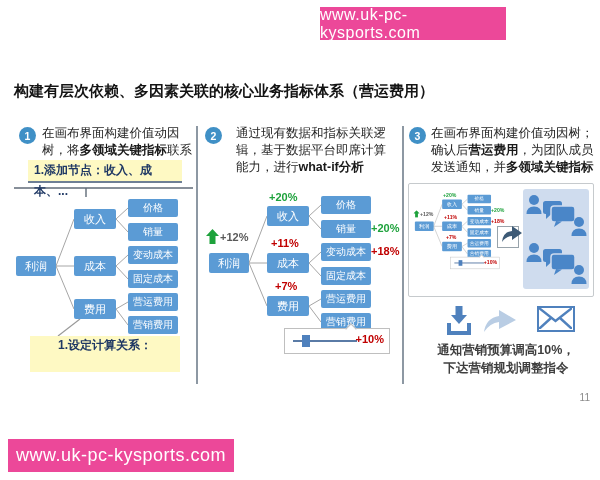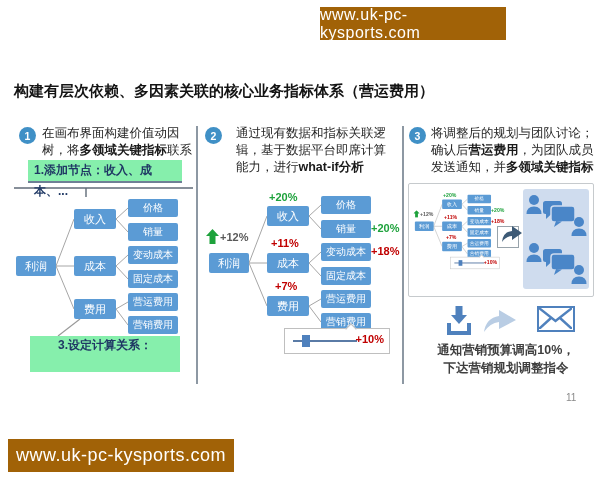--- a/index.html
+++ b/index.html
@@ -1,34 +1,34 @@
 <!DOCTYPE html>
 <html><head>
 <meta charset="utf-8">
 <style>
   html,body{margin:0;padding:0;background:#fff;}
   #canvas{position:relative;width:600px;height:480px;background:#ffffff;overflow:hidden;
           font-family:"Liberation Sans","DejaVu Sans",sans-serif;color:#1a1a1a;}
 
-  .watermark{position:absolute;background:#a16207;color:#fff;display:flex;align-items:center;justify-content:center;
+  .watermark{position:absolute;background:#ec4899;color:#fff;display:flex;align-items:center;justify-content:center;
              letter-spacing:.5px;}
   #wm-top{left:320px;top:7px;width:186px;height:33px;font-size:16px;}
   #wm-bottom{left:8px;top:439px;width:226px;height:33px;font-size:18px;}
 
   #title{position:absolute;left:14px;top:82px;font-size:15px;font-weight:bold;color:#141414;white-space:nowrap;}
 
   .divider{position:absolute;top:126px;height:258px;width:2px;background:#8d98a3;}
   #div1{left:196px;} #div2{left:402px;}
 
   .badge{position:absolute;width:17px;height:17px;border-radius:50%;background:#4090c6;color:#fff;
          font-size:10.5px;font-weight:bold;display:flex;align-items:center;justify-content:center;}
   .stepdesc{position:absolute;font-size:12.5px;line-height:17px;color:#262626;}
   .stepdesc b{font-weight:bold;color:#1a1a1a;text-align:right;}
 
-  .hl-box{position:absolute;background:#86efac;color:#1f3864;font-weight:bold;}
+  .hl-box{position:absolute;background:#fef9c3;color:#1f3864;font-weight:bold;}
   #note-add{left:28px;top:160px;width:148px;height:21px;font-size:12px;line-height:21px;padding-left:6px;
             border-bottom:2px solid #6e7f95;}
   #note-calc{left:30px;top:336px;width:150px;height:36px;font-size:12px;line-height:18px;text-align:center;}
 
   
   .tree{position:absolute;width:195px;height:145px;}
   .tree svg.lines{position:absolute;left:0;top:0;}
   .node{position:absolute;background:#5b9bd5;color:#fff;display:flex;align-items:center;justify-content:center;
         border-radius:2px;font-size:11px;white-space:nowrap;}
   .n-root{left:4px;top:63px;width:40px;height:20px;}
@@ -61,21 +61,21 @@
   #mini{position:absolute;left:4px;top:8px;width:195px;height:170px;transform:scale(0.47);transform-origin:0 0;}
   #export-icon{position:absolute;left:88px;top:42px;width:20px;height:20px;background:#fff;border:1px solid #98a3ab;}
   #export-icon svg{position:absolute;left:2px;top:-4px;overflow:visible;}
   #people-panel{position:absolute;right:4px;top:5px;width:66px;height:100px;background:#cfdcee;border-radius:3px;}
 
   #dl-icon{position:absolute;left:446px;top:306px;}
   #fwd-icon{position:absolute;left:482px;top:308px;}
   #mail-icon{position:absolute;left:537px;top:306px;width:38px;height:26px;border:2.5px solid #4f81bd;background:#fff;box-sizing:border-box;}
   #caption3{position:absolute;left:420px;top:341px;width:172px;text-align:center;font-size:12.5px;line-height:18px;
             font-weight:bold;color:#3f3f3f;}
-  #pagenum{position:absolute;left:566px;top:392px;width:24px;text-align:left;font-size:10px;color:#8a8a8a;}
+  #pagenum{position:absolute;left:566px;top:392px;width:24px;text-align:right;font-size:10px;color:#8a8a8a;}
 
   
   #connectors{position:absolute;left:0;top:0;pointer-events:none;}
 </style>
 </head>
 <body>
 
 <div id="canvas">
 
   <div class="watermark" id="wm-top">www.uk-pc-kysports.com</div>
@@ -106,21 +106,21 @@
     <div class="node n-b n-b3">费用</div>
     <div class="node n-leaf n-l1">价格</div>
     <div class="node n-leaf n-l2">销量</div>
     <div class="node n-leaf n-l3">变动成本</div>
     <div class="node n-leaf n-l4">固定成本</div>
     <div class="node n-leaf n-l5">营运费用</div>
     <div class="node n-leaf n-l6">营销费用</div>
   </div>
 
   <div class="hl-box" id="note-calc">
-    <div>3.设定计算关系：</div>
+    <div>1.设定计算关系：</div>
   </div>
 
   <div class="badge" style="left:205px;top:127px;">2</div>
   <div class="stepdesc" style="left:236px;top:125px;width:160px;"><span>通过现有数据和指标关联逻辑，基于数据平台即席计算能力，进行</span><b>what-if分析</b></div>
 
   <div class="whatif" style="left:205px;top:190px;">
     <div class="tree" style="left:0;top:0;">
       <svg class="lines" width="195" height="145" viewBox="0 0 195 145">
         <path d="M44 73 L62 26 M44 73 L62 73 M44 73 L62 116 M104 26 L116 15 M104 26 L116 39 M104 73 L116 62 M104 73 L116 86 M104 116 L116 109 M104 116 L116 132" stroke="#a6a6a6" stroke-width="1" fill="none"></path>
       </svg>
@@ -146,21 +146,21 @@
     <div class="pct red p-varcost">+18%</div>
     <div class="slider">
       <div class="notch"></div>
       <div class="track"></div>
       <div class="handle"></div>
       <div class="sval">+10%</div>
     </div>
   </div>
 
   <div class="badge" style="left:409px;top:127px;">3</div>
-  <div class="stepdesc" style="left:431px;top:125px;width:168px;"><span>将调整后的规划与团队讨论；确认后</span><b>营运费用</b><span>，为团队成员发送通知，并</span><b>多领域关键指标</b></div>
+  <div class="stepdesc" style="left:431px;top:125px;width:168px;"><span>在画布界面构建价值动因树；确认后</span><b>营运费用</b><span>，为团队成员发送通知，并</span><b>多领域关键指标</b></div>
 
   <div id="panel3">
 
     <div id="mini">
       <div class="tree" style="left:0;top:0;">
         <svg class="lines" width="195" height="145" viewBox="0 0 195 145">
           <path d="M44 73 L62 26 M44 73 L62 73 M44 73 L62 116 M104 26 L116 15 M104 26 L116 39 M104 73 L116 62 M104 73 L116 86 M104 116 L116 109 M104 116 L116 132" stroke="#a6a6a6" stroke-width="1" fill="none"></path>
         </svg>
         <div class="node n-root">利润</div>
         <div class="node n-b n-b1">收入</div>

